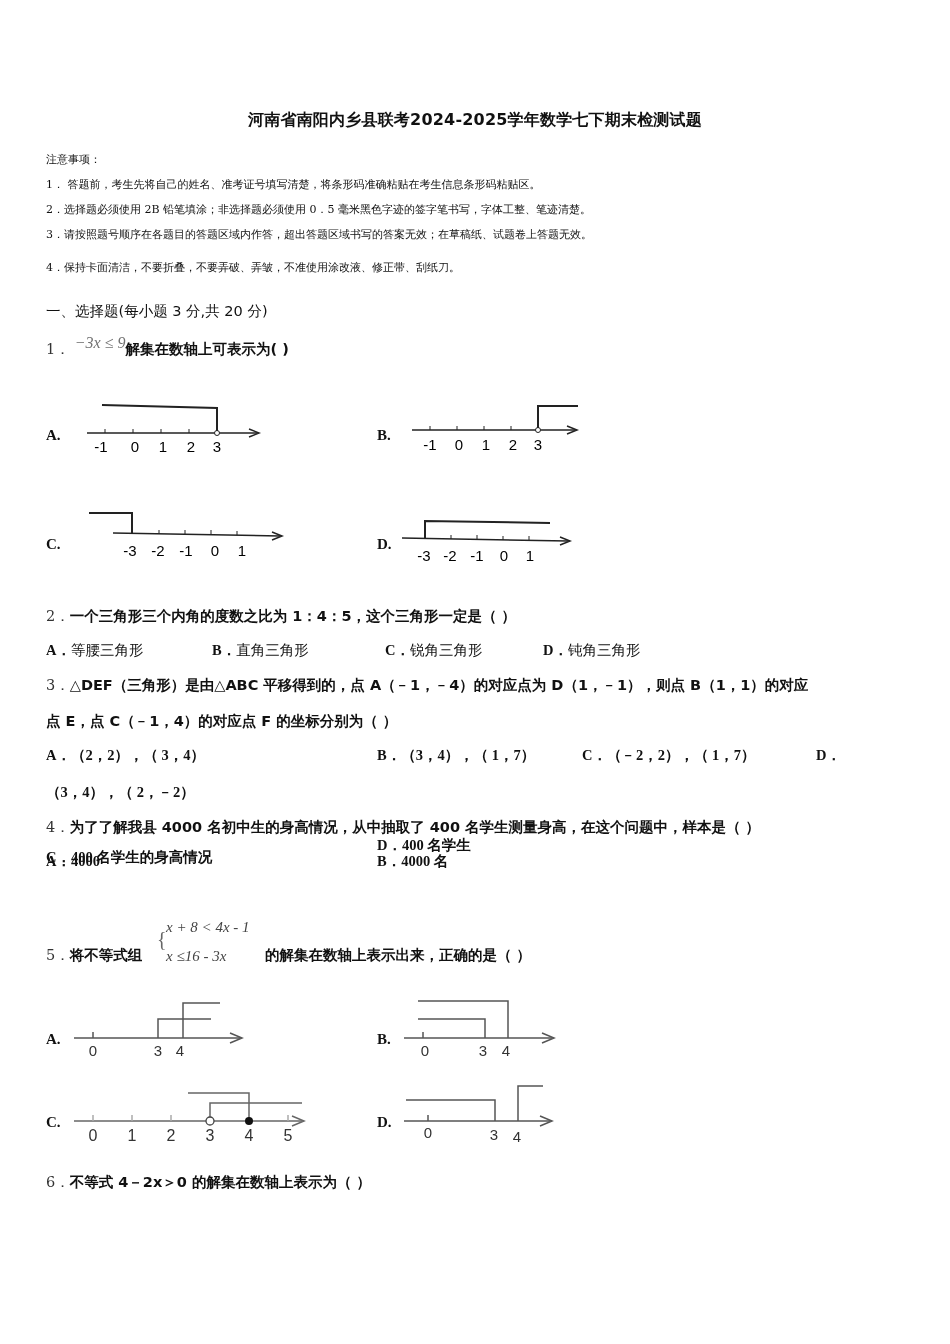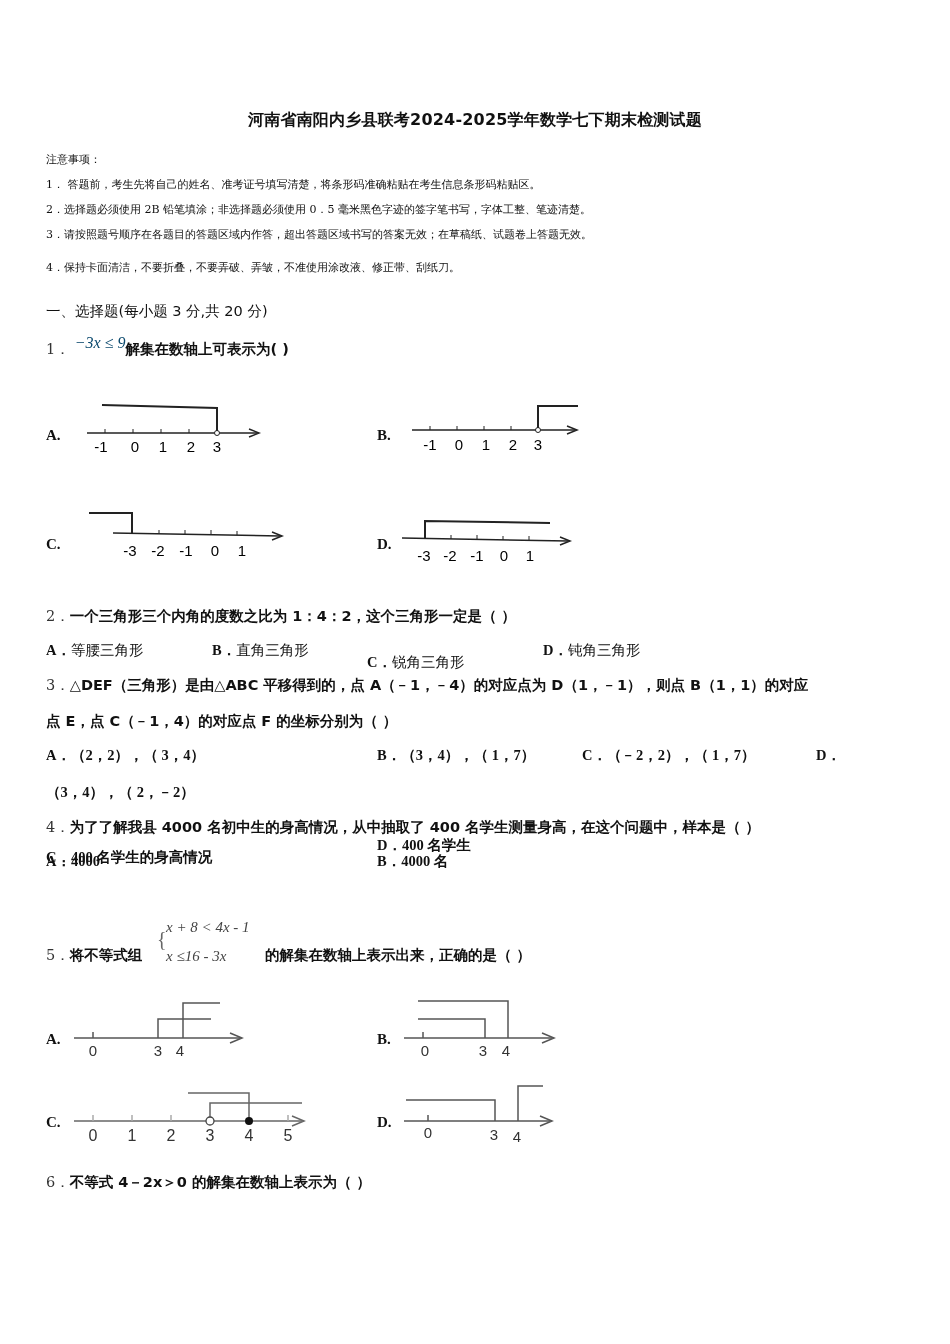--- a/index.html
+++ b/index.html
@@ -6,21 +6,21 @@
   body { width: 950px; height: 1344px; position: relative; overflow: hidden; color: #111; font-family: "DejaVu Serif", "Liberation Serif", serif; }
   .abs { position: absolute; white-space: nowrap; }
   .title { left: 0; width: 950px; top: 110px; text-align: center; font-family: "DejaVu Sans", "Liberation Sans", sans-serif; font-weight: bold; font-size: 16px; letter-spacing: 0.2px; }
   .note { font-size: 11px; left: 46px; }
   .q { font-size: 14.5px; left: 46px; font-weight: bold; font-family: "DejaVu Sans", "Liberation Sans", sans-serif; }
   .q .num { font-weight: normal; font-family: "DejaVu Serif", "Liberation Serif", serif; color: #333; }
   .sec { font-size: 14.5px; left: 46px; font-family: "DejaVu Sans", "Liberation Sans", sans-serif; }
   .opt { font-size: 14.5px; font-weight: bold; font-family: Liberation Serif, serif; }
   .optlbl { font-weight: bold; font-size: 15px; font-family: "Liberation Serif", "DejaVu Serif", serif; }
   .math { font-family: "Liberation Serif", "DejaVu Serif", serif; font-style: italic; font-weight: normal; color: #555; }
-  .math-gray { color: #0c4a6e; font-size: 16px; }
+  .math-gray { color: #737373; font-size: 16px; }
   svg text { font-family: "Liberation Sans", "DejaVu Sans", sans-serif; }
   .sys { font-family: "Liberation Serif", "DejaVu Serif", serif; font-weight: normal; color: #444; font-size: 15px; }
 </style>
 </head>
 <body>
 
 <div class="abs title">河南省南阳内乡县联考2024-2025学年数学七下期末检测试题</div>
 
 <div class="abs note" style="top:152px;">注意事项：</div>
 <div class="abs note" style="top:177px;">1．  答题前，考生先将自己的姓名、准考证号填写清楚，将条形码准确粘贴在考生信息条形码粘贴区。</div>
@@ -95,25 +95,25 @@
   <line x1="129" y1="28" x2="129" y2="32" stroke="#222"></line>
   <polyline points="25,30 25,13 150,15" fill="none" stroke="#222" stroke-width="2"></polyline>
   <text x="24" y="53" font-size="15" text-anchor="middle">-3</text>
   <text x="50" y="53" font-size="15" text-anchor="middle">-2</text>
   <text x="77" y="53" font-size="15" text-anchor="middle">-1</text>
   <text x="104" y="53" font-size="15" text-anchor="middle">0</text>
   <text x="130" y="53" font-size="15" text-anchor="middle">1</text>
 </svg>
 
 <div class="abs q" style="top:607px;">
-  <span class="num">2．</span><span>一个三角形三个内角的度数之比为 1：4：2，这个三角形一定是（      ）</span>
+  <span class="num">2．</span><span>一个三角形三个内角的度数之比为 1：4：5，这个三角形一定是（      ）</span>
 </div>
 <div class="abs opt" style="left:46px; top:641px;"><span>A．</span><span style="font-weight:normal">等腰三角形</span></div>
 <div class="abs opt" style="left:212px; top:641px;"><span>B．</span><span style="font-weight:normal">直角三角形</span></div>
-<div class="abs opt" style="left:367px; top:641px;margin-top:12px;"><span>C．</span><span style="font-weight:normal">锐角三角形</span></div>
+<div class="abs opt" style="left:385px; top:641px;"><span>C．</span><span style="font-weight:normal">锐角三角形</span></div>
 <div class="abs opt" style="left:543px; top:641px;"><span>D．</span><span style="font-weight:normal">钝角三角形</span></div>
 
 <div class="abs q" style="top:676px;">
   <span class="num">3．</span><span>△DEF（三角形）是由△ABC 平移得到的，点 A（﹣1，﹣4）的对应点为 D（1，﹣1），则点  B（1，1）的对应</span>
 </div>
 <div class="abs q" style="top:712px;">点 E，点 C（﹣1，4）的对应点 F 的坐标分别为（        ）</div>
 <div class="abs opt" style="left:46px; top:746px;"><span>A．</span><span>（2，2），（ 3，4）</span></div>
 <div class="abs opt" style="left:377px; top:746px;"><span>B．</span><span>（3，4），（ 1，7）</span></div>
 <div class="abs opt" style="left:582px; top:746px;"><span>C．</span><span>（﹣2，2），（ 1，7）</span></div>
 <div class="abs opt" style="left:816px; top:746px;">D．</div>

